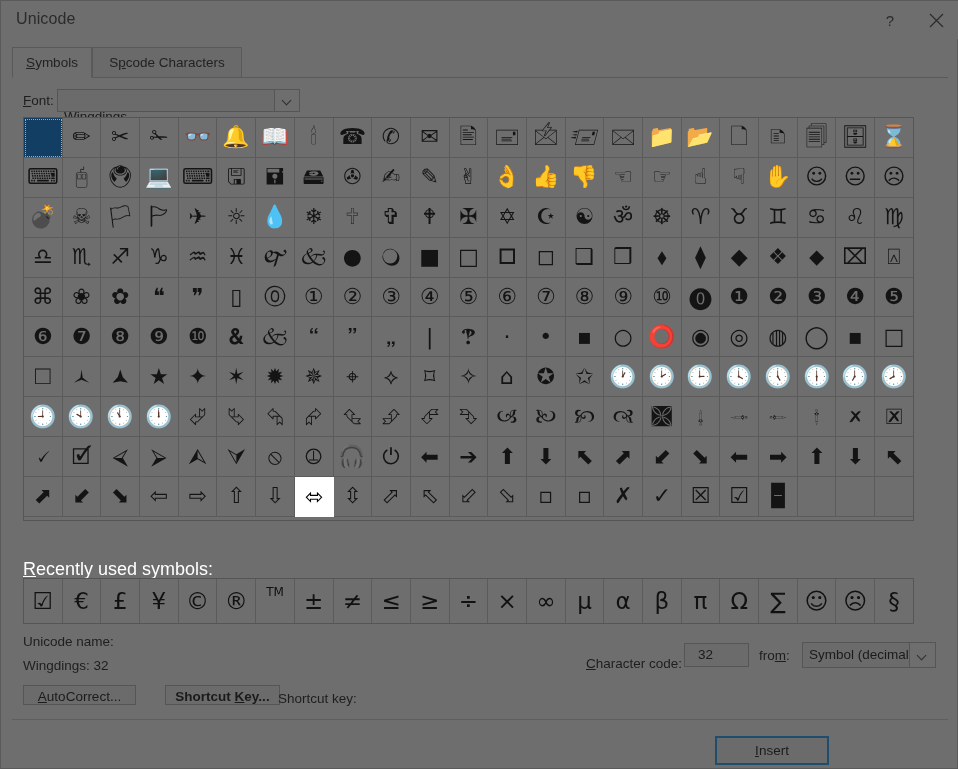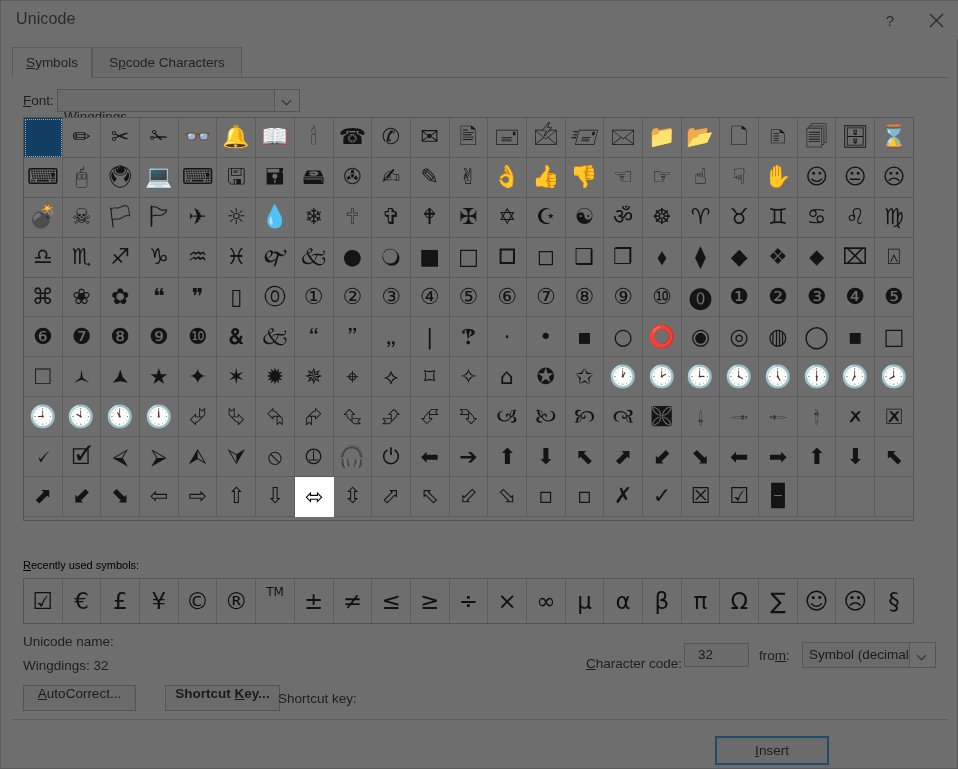--- a/index.html
+++ b/index.html
@@ -118,21 +118,21 @@
   }
   .cell.hover{
     background:#ffffff;
     border:1px solid #ffffff;
     color:#000;
   }
   .cell.empty{color:transparent;}
 
   
   .recent-label{
-    position:absolute;left:22px;top:558px;font-size:11px;color:#000000;
+    position:absolute;left:22px;top:558px;font-size:18px;color:#ffffff;
   }
   .recentwrap{
     position:absolute;left:22px;top:577px;
     width:891px;height:46px;
     box-sizing:border-box;
     border:1px solid #555;background:#6e6e6e;overflow:hidden;
   }
   .recent{
     display:grid;grid-template-columns:repeat(23,38.69px);
     grid-auto-rows:44px;
@@ -171,23 +171,23 @@
   }
   .frombox .val{position:absolute;left:6px;top:4px;font-size:13.5px;color:#1b1b1b;}
   .frombox .arrow{
     position:absolute;right:0;top:0;width:25px;height:24px;
     border-left:1px solid #555;background:#6e6e6e;
     display:flex;align-items:center;justify-content:center;
   }
 
   
   .lbtn{
-    position:absolute;height:26px;box-sizing:border-box;
+    position:absolute;height:20px;box-sizing:border-box;
     border:1px solid #555;background:#6b6b6b;
-    display:flex;align-items:flex-start;justify-content:center;
+    display:flex;align-items:flex-end;justify-content:center;
     font-size:13.5px;color:#1b1b1b;cursor:default;
   }
   .btn-autocorrect{left:22px;top:684px;width:113px;}
   .btn-shortcutkey{left:164px;top:684px;width:115px;font-weight:bold;}
   .shortcut-label{
     position:absolute;left:277px;top:690px;font-size:13.5px;color:#1e1e1e;
   }
 
   .divider{
     position:absolute;left:11px;top:718px;width:936px;height:1px;background:#5e5e5e;

